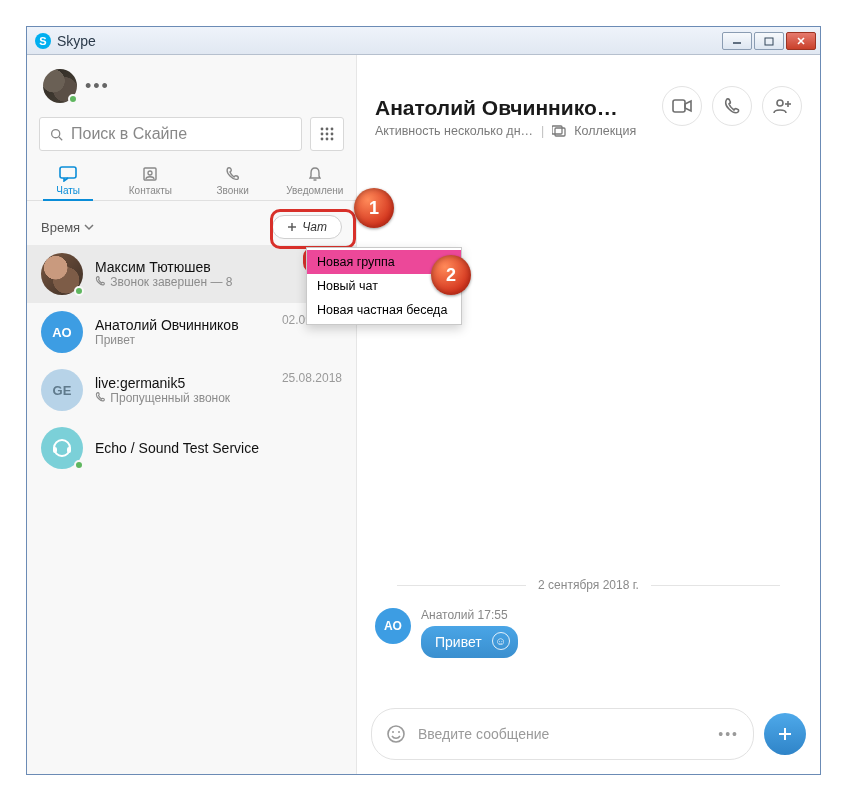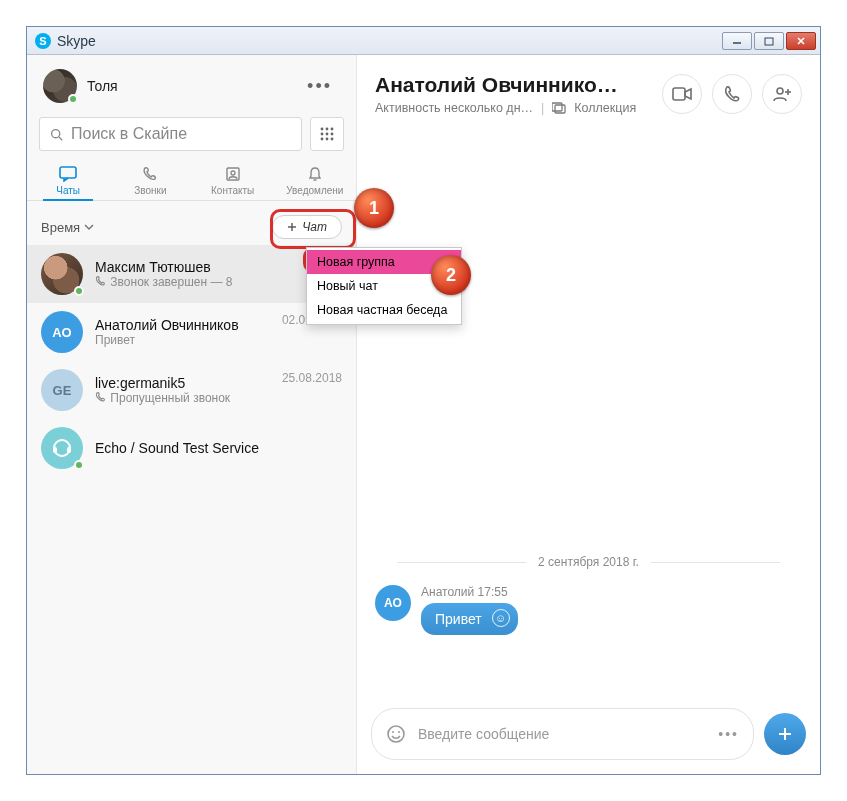--- a/index.html
+++ b/index.html
@@ -68,21 +68,21 @@
   .dd { position:absolute; left:306px; top:247px; width:156px; background:#fff; border:1px solid #c9c9c9; box-shadow:0 4px 10px rgba(0,0,0,.18); padding:2px 0; z-index:30; font-size:12.5px;}
   .dd-item { padding:5px 10px; cursor:pointer; }
   .dd-item:hover,.dd-item.hl { background:#ec4899; }
 
   
   .bubble { position:absolute; width:40px; height:40px; border-radius:50%; background:radial-gradient(circle at 35% 30%, #ff8a59, #d4351e 70%); box-shadow:inset 0 0 6px rgba(0,0,0,.35), 0 1px 3px rgba(0,0,0,.4); color:#fff; font-weight:bold; font-size:18px; display:flex; align-items:center; justify-content:center; z-index:40; }
 
   
   .main { flex:1; display:flex; flex-direction:column; background:#fff; }
   .chat-header { padding:18px 18px 10px 18px; display:flex; align-items:center; gap:10px; border-bottom:0; }
-  .chat-hd-left { flex:1; min-width:0; }
+  .chat-hd-left { flex:1; min-width:0;margin-top:23px; }
   .chat-title { font-size:21px; font-weight:700; color:#1a1a1a; white-space:nowrap; overflow:hidden; text-overflow:ellipsis; }
   .chat-sub { font-size:12.5px; color:#7a7a7a; margin-top:4px; display:flex; align-items:center; gap:8px; }
   .chat-sub-sep { color:#c0c0c0; }
   .hdr-btn { width:40px; height:40px; border:1px solid #e3e3e3; border-radius:50%; display:flex; align-items:center; justify-content:center; color:#6f6f6f; cursor:pointer; }
 
   .chat-body { flex:1; position:relative; overflow:hidden; }
   .day-divider { position:absolute; left:0; right:0; top:430px; display:flex; align-items:center; gap:12px; padding:0 40px; font-size:12px; color:#8a8a8a; }
   .day-divider::before, .day-divider::after { content:""; flex:1; height:1px; background:#e4e4e4; }
 
   .msg-row { position:absolute; left:18px; top:460px; display:flex; gap:10px; align-items:flex-start; }
@@ -125,21 +125,20 @@
     </div>
   </div>
 
   <div class="content">
 
     <div class="sidebar">
       <div class="me">
         <div class="me-avatar">
           <span class="presence-dot"></span>
         </div>
-        <div class="me-name">Толя</div>
         <div class="more-btn">•••</div>
       </div>
 
       <div class="search-row">
         <div class="search-box">
           <svg class="search-icon" viewBox="0 0 16 16">
               <circle cx="7" cy="7" r="5" fill="none" stroke="#888" stroke-width="1.6"></circle>
               <line x1="11" y1="11" x2="15" y2="15" stroke="#888" stroke-width="1.6"></line>
             </svg>
           <span>Поиск в Скайпе</span>
@@ -167,34 +166,34 @@
               <svg width="18" height="16">
                 <rect x="1" y="1" width="16" height="11" rx="2" fill="none" stroke="#0a8dd8" stroke-width="1.6"></rect>
                 <path d="M5 12 L5 15 L9 12" fill="none" stroke="#0a8dd8" stroke-width="1.6"></path>
               </svg>
             </div>
           <span>Чаты</span>
         </div>
         <div class="nav-tab">
           <div class="nav-icn">
               <svg width="16" height="16">
-                <path d="M3 2 C3 2 5 1 6 3 C7 5 5 6 5 6 C5 6 6 9 9 11 C9 11 10 9 12 10 C14 11 13 13 13 13 C13 13 10 15 5 10 C0 5 3 2 3 2 Z" fill="none" stroke="#888" stroke-width="1.4"></path>
-              </svg>
-            </div>
-          <span>Звонки</span>
+                <rect x="2" y="2" width="12" height="12" rx="1" fill="none" stroke="#888" stroke-width="1.4"></rect>
+                <circle cx="8" cy="7" r="2" fill="none" stroke="#888" stroke-width="1.3"></circle>
+                <path d="M4 13 C4 10 12 10 12 13" fill="none" stroke="#888" stroke-width="1.3"></path>
+              </svg>
+            </div>
+          <span>Контакты</span>
         </div>
         <div class="nav-tab">
           <div class="nav-icn">
               <svg width="16" height="16">
-                <rect x="2" y="2" width="12" height="12" rx="1" fill="none" stroke="#888" stroke-width="1.4"></rect>
-                <circle cx="8" cy="7" r="2" fill="none" stroke="#888" stroke-width="1.3"></circle>
-                <path d="M4 13 C4 10 12 10 12 13" fill="none" stroke="#888" stroke-width="1.3"></path>
-              </svg>
-            </div>
-          <span>Контакты</span>
+                <path d="M3 2 C3 2 5 1 6 3 C7 5 5 6 5 6 C5 6 6 9 9 11 C9 11 10 9 12 10 C14 11 13 13 13 13 C13 13 10 15 5 10 C0 5 3 2 3 2 Z" fill="none" stroke="#888" stroke-width="1.4"></path>
+              </svg>
+            </div>
+          <span>Звонки</span>
         </div>
         <div class="nav-tab">
           <div class="nav-icn">
               <svg width="16" height="16">
                 <path d="M8 2 C5 2 4 4 4 7 L4 10 L3 12 L13 12 L12 10 L12 7 C12 4 11 2 8 2 Z" fill="none" stroke="#888" stroke-width="1.4"></path>
                 <line x1="6.5" y1="14" x2="9.5" y2="14" stroke="#888" stroke-width="1.5"></line>
               </svg>
             </div>
           <span>Уведомлени</span>
         </div>

